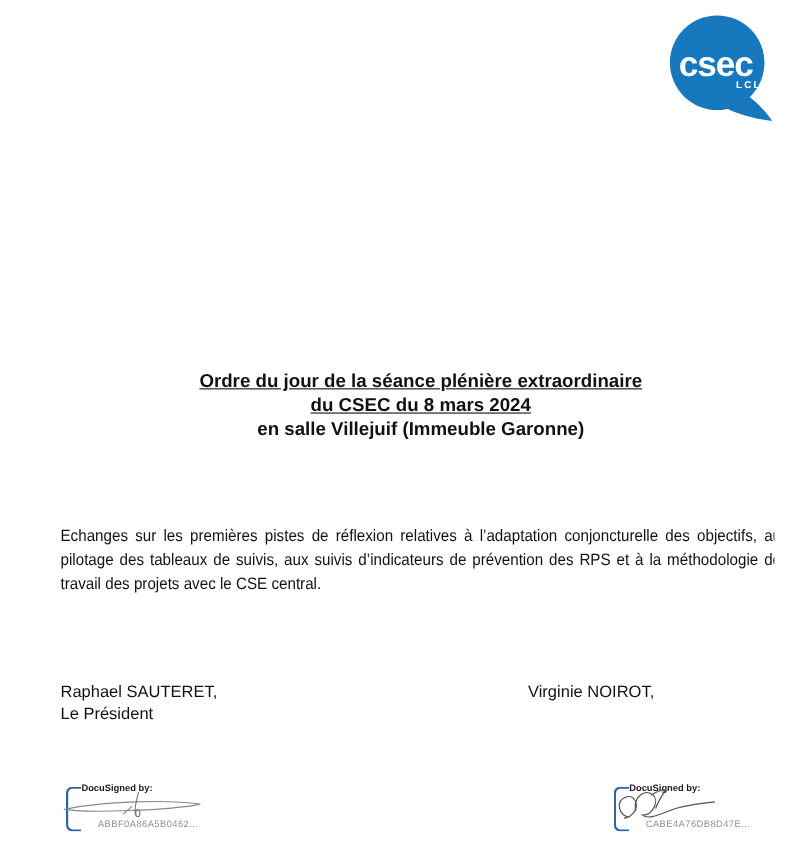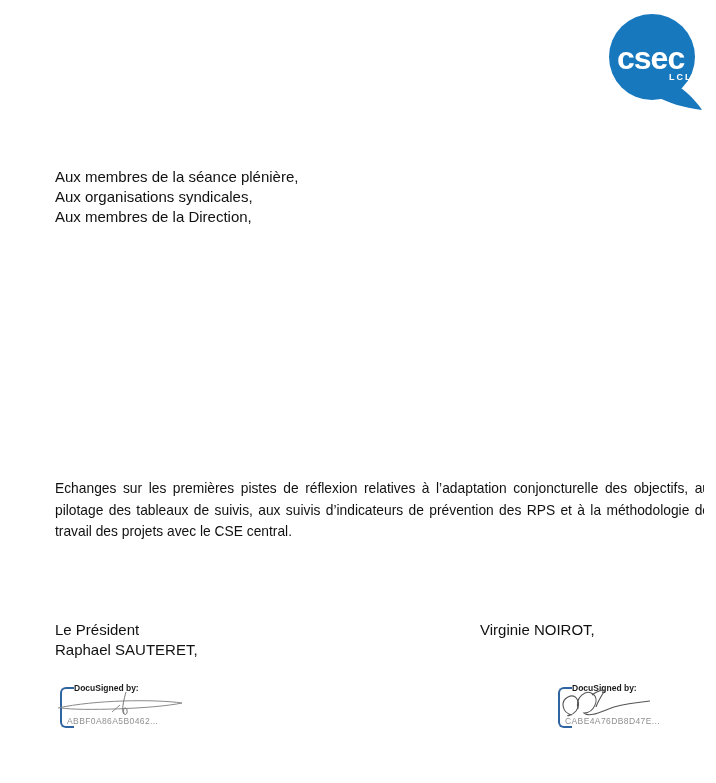--- a/index.html
+++ b/index.html
@@ -46,34 +46,34 @@
   .sig-left {
     position: absolute; left: 55px; top: 620px;
     font-size: 15px; line-height: 20px;
   }
   .sig-right {
     position: absolute; left: 480px; top: 620px; width: 210px;
     font-size: 15px; line-height: 20px;
   }
 
   
-  .stamp { position: absolute; width: 140px; height: 48px; }
+  .stamp { position: absolute; width: 140px; height: 48px; margin-top: 28px; }
   .stamp-left  { left: 58px;  top: 682px; }
   .stamp-right { left: 556px; top: 682px; }
   .stamp .bracket {
     position: absolute; left: 2px; top: 5px; width: 12px; height: 37px;
     border-left: 2px solid #2e64a0; border-top: 2px solid #2e64a0; border-bottom: 2px solid #2e64a0;
     border-radius: 6px 0 0 6px;
   }
   .stamp .ds-label {
     position: absolute; left: 16px; top: 1px;
     font-size: 8.5px; font-weight: bold; color: #1a1a1a; white-space: nowrap;
   }
   .stamp .ds-id {
-    position: absolute; left: 9px; top: 34px;
+    position: absolute; left: 31px; top: 34px;
     font-size: 8.5px; color: #8f8f8f; letter-spacing: 0.4px; white-space: nowrap;
   }
   .stamp svg.scribble { position: absolute; }
   .stamp-left  svg.scribble { left: -4px; top: 9px; }
   .stamp-right svg.scribble { left: 2px;  top: 7px; }
 </style>
 </head>
 <body>
 
 <div class="page">
@@ -81,32 +81,32 @@
   <svg class="logo" viewBox="0 0 104 102" xmlns="http://www.w3.org/2000/svg">
     <g>
       <circle cx="46" cy="45" r="43" fill="#1878be"></circle>
       <path d="M72 74 C 84 82, 92 92, 96 98 C 78 96, 60 90, 52 85 Z" fill="#1878be"></path>
     </g>
     <text x="11" y="57" font-family="Liberation Sans, sans-serif" font-size="32" font-weight="bold" fill="#ffffff" letter-spacing="-1">csec</text>
     <text x="63" y="68" font-family="Liberation Sans, sans-serif" font-size="9" font-weight="bold" fill="#ffffff" letter-spacing="2">LCL</text>
   </svg>
 
 
-  <div class="recipients">
-    <div>Aux membres de la séance plénière,</div>
-    <div>Aux organisations syndicales,</div>
-    <div>Aux membres de la Direction,</div>
+
+  <div class="title-block">
+    <div class="title-underline">Ordre du jour de la séance plénière extraordinaire</div>
+    <div class="title-underline">du CSEC du 8 mars 2024</div>
+    <div>en salle Villejuif (Immeuble Garonne)</div>
   </div>
-
 
   <div class="body-par">Echanges sur les premières pistes de réflexion relatives à l’adaptation conjoncturelle des objectifs, au pilotage des tableaux de suivis, aux suivis d’indicateurs de prévention des RPS et à la méthodologie de travail des projets avec le CSE central.</div>
 
   <div class="sig-left">
+    <div>Raphael SAUTERET,</div>
     <div>Le Président</div>
-    <div>Raphael SAUTERET,</div>
   </div>
 
   <div class="sig-right">
     <div>Virginie NOIROT,</div>
   </div>
 
   <div class="stamp stamp-left">
     <div class="bracket"></div>
     <div class="ds-label">DocuSigned by:</div>
     <svg class="scribble" width="138" height="26" viewBox="0 0 138 26" xmlns="http://www.w3.org/2000/svg">

